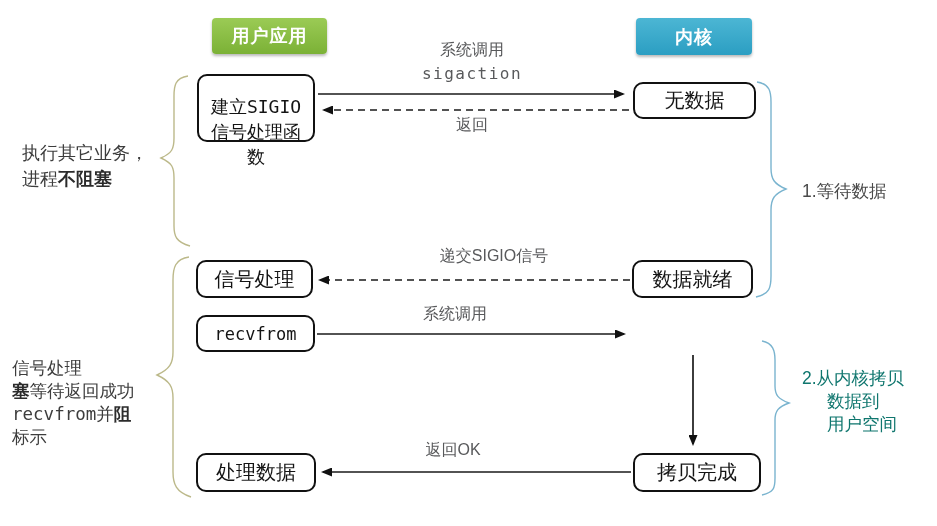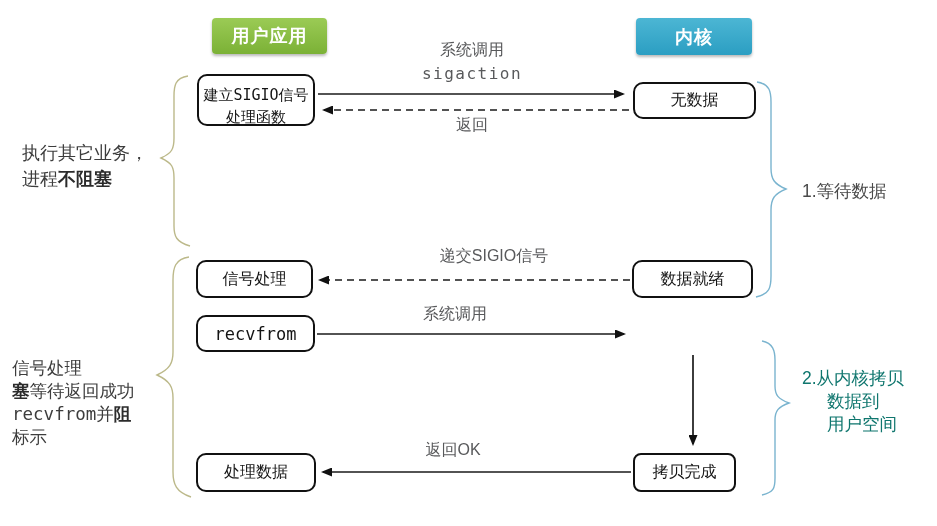--- a/index.html
+++ b/index.html
@@ -20,31 +20,31 @@
     box-shadow:0 2px 3px rgba(0,0,0,.28);letter-spacing:1px;
   }
   #user-app{left:212px;top:18px;width:115px;height:36px;
     background:linear-gradient(180deg,var(--green-light,#9bcb55),var(--green-dark,#7bb136));}
   #kernel{left:636px;top:18px;width:116px;height:37px;
     background:linear-gradient(180deg,var(--blue-light,#4cb6d4),var(--blue-dark,#2b9ec2));}
 
   .box{
     position:absolute;display:flex;align-items:center;justify-content:center;
     background:#fff;border:2.5px solid var(--box-border,#111);border-radius:10px;
-    font-size:16px;color:#141414;text-align:center;box-sizing:border-box;
+    font-size:20px;color:#141414;text-align:center;box-sizing:border-box;
   }
-  #setup-sigio{left:197px;top:74px;width:118px;height:52px;font-size:15px;line-height:1.4;padding:8px 4px;display:block;}
+  #setup-sigio{left:197px;top:74px;width:118px;height:68px;font-size:18px;line-height:1.4;padding:18px 4px;display:block;}
   #setup-sigio .wrap{display:inline;}
   #no-data{left:633px;top:82px;width:123px;height:37px;}
   #signal-handler{left:196px;top:260px;width:117px;height:38px;}
   #data-ready{left:632px;top:260px;width:121px;height:38px;}
   #recvfrom-box{left:196px;top:315px;width:119px;height:37px;font-size:17px;}
   #copy-data{left:633px;top:315px;width:120px;height:38px;}
   #process-data{left:196px;top:453px;width:120px;height:39px;}
-  #copy-complete{left:633px;top:453px;width:103px;height:39px;border-radius:8px;}
+  #copy-complete{left:633px;top:453px;width:128px;height:39px;}
 
   .mono{font-family:"DejaVu Sans Mono","Liberation Mono",monospace;}
 
   .alabel{position:absolute;transform:translateX(-50%);color:var(--label-gray,#58595b);
     font-size:16px;white-space:nowrap;}
   #lbl-syscall-top{left:472px;top:40px;}
   #lbl-sigaction{left:472px;top:64px;font-size:16px;letter-spacing:1.5px;}
   #lbl-return-top{left:472px;top:115px;}
   #lbl-deliver{left:494px;top:246px;}
   #lbl-syscall-mid{left:455px;top:304px;}

